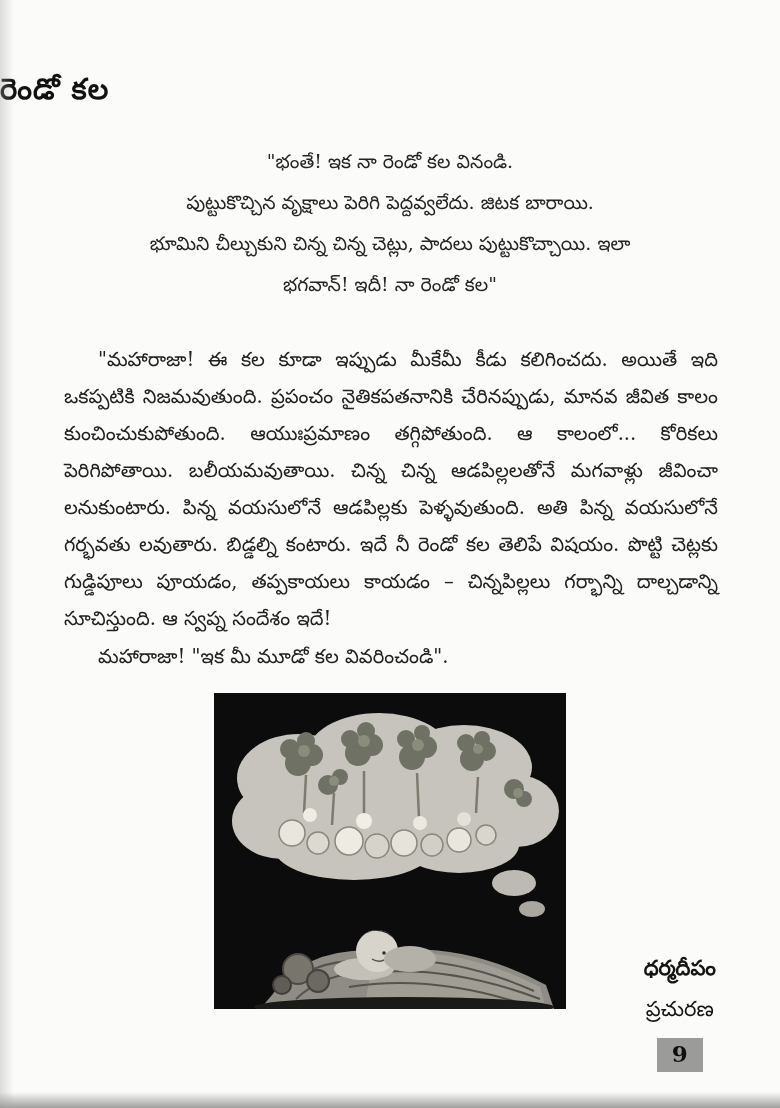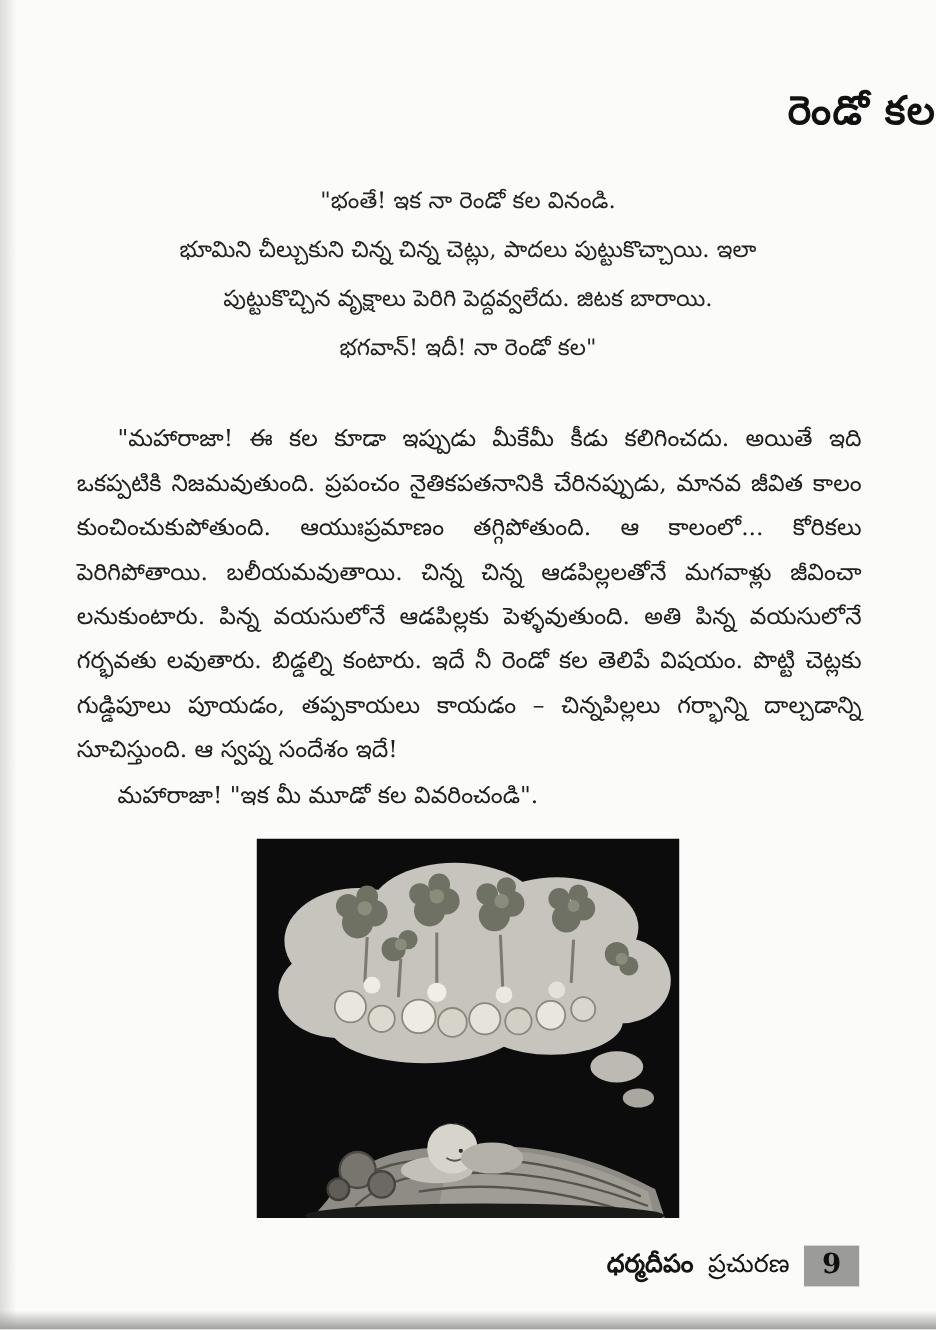--- a/index.html
+++ b/index.html
@@ -9,22 +9,22 @@
     width: 780px;
     height: 1108px;
     margin: 0 auto;
     background: #fbfbf9;
     font-family: "DejaVu Serif", "Liberation Serif", serif;
     color: #1b1b1b;
     overflow: hidden;
   }
   .title {
     margin-top: 72px;
-    text-align: right;
-    font-size: 33px;
+    text-align: left;
+    font-size: 29px;
     font-weight: bold;
     letter-spacing: 1px;
     color: #111;
   }
   .verse {
     margin-top: 28px;
     text-align: center;
     font-size: 19px;
     line-height: 2.16;
     color: #242424;
@@ -55,20 +55,21 @@
   .illustration svg { display: block; }
   .footer {
     position: absolute;
     right: 64px;
     bottom: 36px;
     display: flex;
     align-items: center;
     gap: 12px;
     font-size: 21px;
     color: #151515;
+    flex-direction: column;
   }
   .publisher-name { font-weight: bold; }
   .publication-word { font-weight: normal; }
   .page-number-box {
     background: #9b9b99;
     padding: 1px 15px 3px;
     font-weight: bold;
     font-size: 23px;
     color: #0e0e0e;
     line-height: 1.3;
@@ -90,22 +91,22 @@
 </style>
 </head>
 <body>
 
 <div class="page">
 
   <h1 class="title">రెండో కల</h1>
 
   <div class="verse">
     <p>"భంతే! ఇక నా రెండో కల వినండి.</p>
+    <p>పుట్టుకొచ్చిన వృక్షాలు పెరిగి పెద్దవ్వలేదు. జిటక బారాయి.</p>
     <p>భూమిని చీల్చుకుని చిన్న చిన్న చెట్లు, పాదలు పుట్టుకొచ్చాయి. ఇలా</p>
-    <p>పుట్టుకొచ్చిన వృక్షాలు పెరిగి పెద్దవ్వలేదు. జిటక బారాయి.</p>
     <p>భగవాన్! ఇదీ! నా రెండో కల"</p>
   </div>
 
   <p class="body-para">"మహారాజా! ఈ కల కూడా ఇప్పుడు మీకేమీ కీడు కలిగించదు. అయితే ఇది ఒకప్పటికి నిజమవుతుంది. ప్రపంచం నైతికపతనానికి చేరినప్పుడు, మానవ జీవిత కాలం కుంచించుకుపోతుంది. ఆయుఃప్రమాణం తగ్గిపోతుంది. ఆ కాలంలో... కోరికలు పెరిగిపోతాయి. బలీయమవుతాయి. చిన్న చిన్న ఆడపిల్లలతోనే మగవాళ్లు జీవించా లనుకుంటారు. పిన్న వయసులోనే ఆడపిల్లకు పెళ్ళవుతుంది. అతి పిన్న వయసులోనే గర్భవతు లవుతారు. బిడ్డల్ని కంటారు. ఇదే నీ రెండో కల తెలిపే విషయం. పొట్టి చెట్లకు గుడ్డిపూలు పూయడం, తప్పకాయలు కాయడం – చిన్నపిల్లలు గర్భాన్ని దాల్చడాన్ని సూచిస్తుంది. ఆ స్వప్న సందేశం ఇదే!</p>
   <p class="closing-line">మహారాజా! "ఇక మీ మూడో కల వివరించండి".</p>
 
   <figure class="illustration">
     <svg viewBox="0 0 352 316" width="352" height="316" xmlns="http://www.w3.org/2000/svg">
       <rect width="352" height="316" fill="#0c0c0c"></rect>
 

